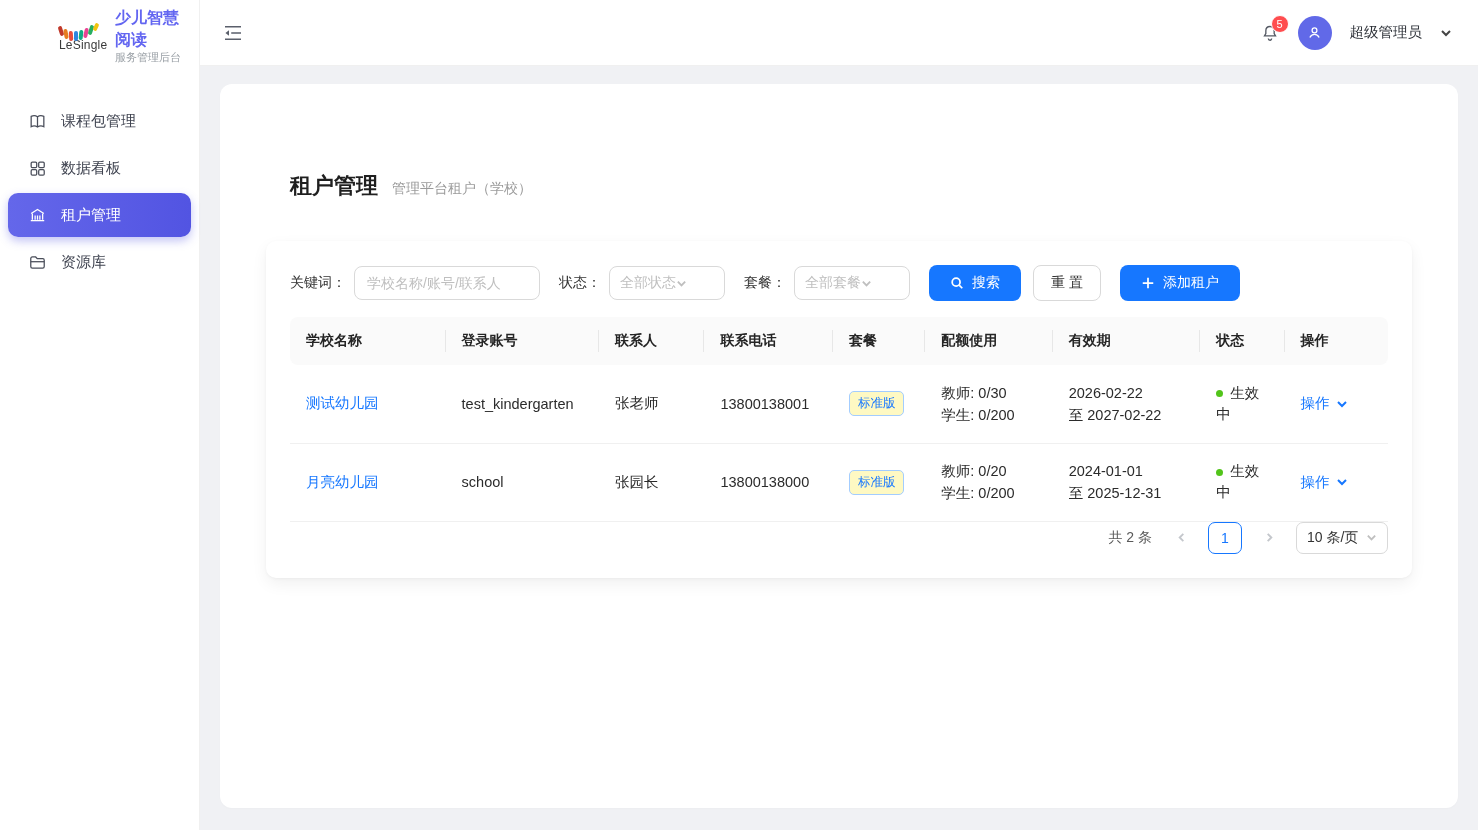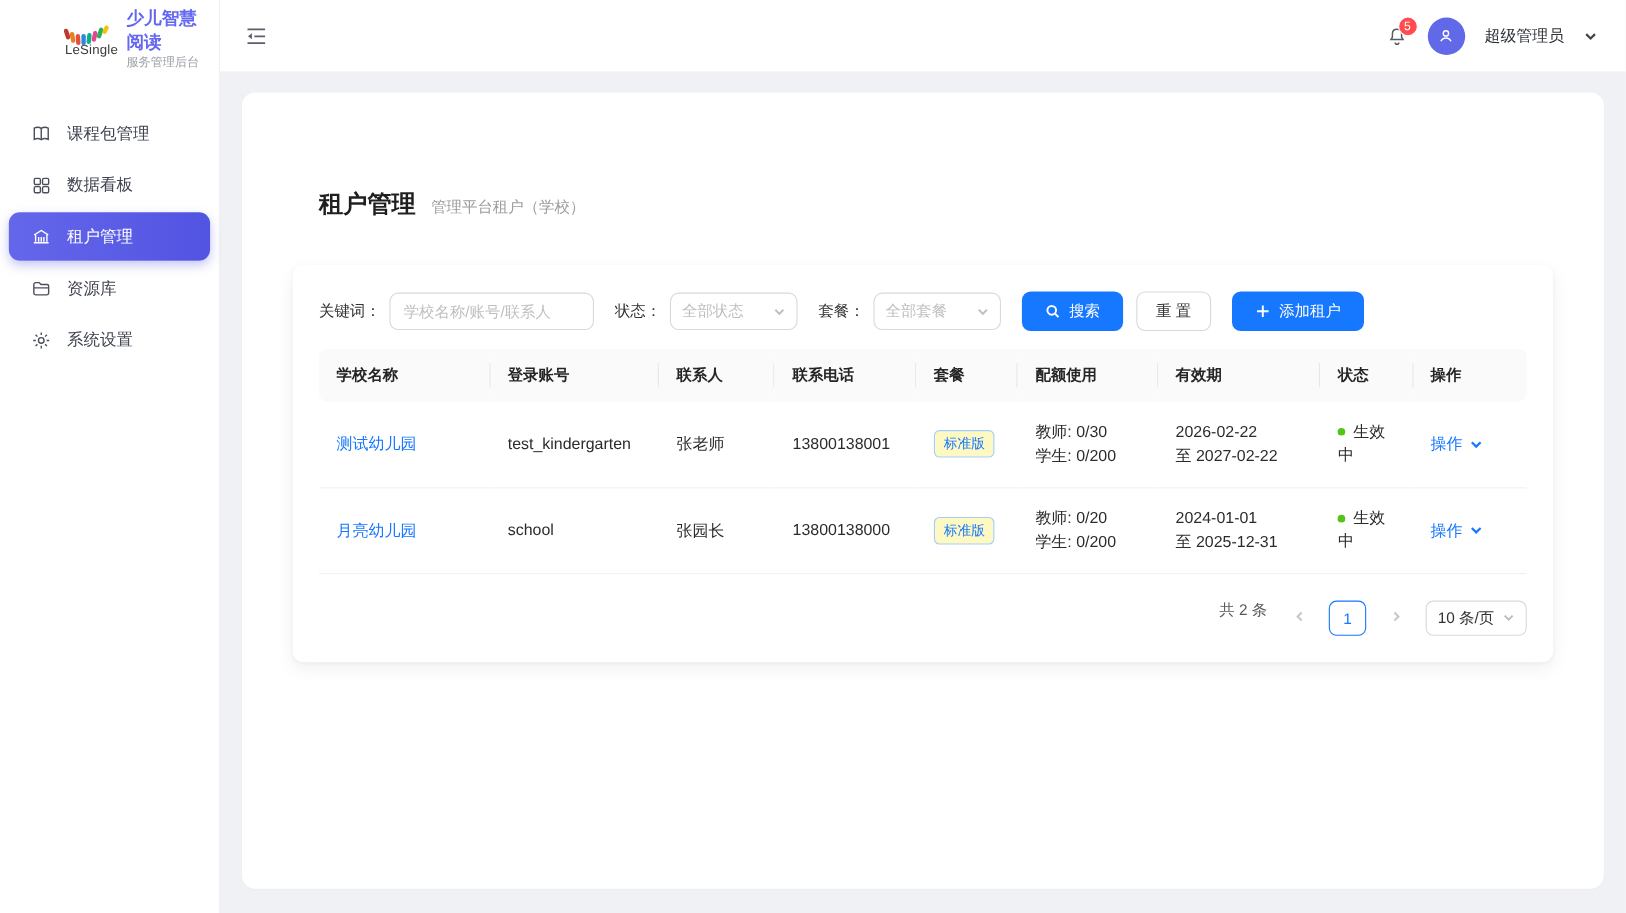--- a/index.html
+++ b/index.html
@@ -44,21 +44,21 @@
   .page-title { font-size:22px; font-weight:bold; color:#1f1f1f; }
   .page-sub { font-size:14px; color:#9b9b9b;margin-top:32px; }
 
   .panel { background:#fff; border-radius:10px; padding:24px; box-shadow:0 1px 3px rgba(0,0,0,.04), 0 6px 16px rgba(0,0,0,.06); }
 
   
   .filters { display:flex; align-items:center; margin-bottom:16px; }
   .f-label { font-size:14px; color:#333; margin-right:8px; white-space:nowrap; }
   .f-input { width:186px; height:34px; border:1px solid #d9d9d9; border-radius:8px; padding:0 12px; font-size:14px; color:#333; outline:none; font-family:inherit; }
   .f-input::placeholder { color:#bfbfbf; }
-  .f-select { width:116px; height:34px; border:1px solid #d9d9d9; border-radius:8px; padding:0 10px; display:flex; align-items:center; justify-content:space-between; color:#bfbfbf; cursor:pointer; background:#fff; }
+  .f-select { width:116px; height:34px; border:1px solid #d9d9d9; border-radius:8px; padding:0 10px; display:flex; align-items:center; justify-content:flex-start; color:#bfbfbf; cursor:pointer; background:#fff; }
   .f-select svg { width:11px; height:11px; stroke:#bfbfbf; stroke-width:2; fill:none; }
   .gap18 { width:19px; flex:none; }
   .btn { height:36px; border-radius:8px; display:inline-flex; align-items:center; justify-content:center; gap:8px; font-size:14px; cursor:pointer; border:none; font-family:inherit; }
   .btn svg { width:14px; height:14px; stroke:#fff; stroke-width:2; fill:none; }
   .btn-primary { background:#1677ff; color:#fff; padding:0 21px; }
   .btn-plain { background:#fff; color:#333; border:1px solid #d9d9d9; padding:0 17px; }
 
   
   table { width:100%; border-collapse:collapse; table-layout:fixed; }
   thead th { background:#fafafa; height:48px; text-align:left; font-size:14px; font-weight:bold; color:#252525; padding:0 16px; position:relative; }
@@ -68,21 +68,21 @@
   tbody td { height:78px; padding:8px 16px; border-bottom:1px solid #f0f0f0; font-size:14.5px; color:#2b2b2b; vertical-align:middle; }
   .link { color:#1677ff; cursor:pointer; }
   .plan-badge { display:inline-block; font-size:12.5px; color:#1677ff; background:#fef9c3; border:1px solid #a3cdff; border-radius:5px; padding:3px 8px; }
   .quota div, .valid div { line-height:22px; }
   .status-cell { line-height:21px; }
   .dot { display:inline-block; width:7px; height:7px; border-radius:50%; background:#52c41a; margin-right:7px; vertical-align:middle; }
   .op { color:#1677ff; cursor:pointer; display:inline-flex; align-items:center; gap:6px; }
   .op svg { width:12px; height:12px; stroke:#1677ff; stroke-width:2; fill:none; }
 
   
-  .pagination { display:flex; align-items:flex-start; justify-content:flex-end; gap:14px; margin-top:24px; }
+  .pagination { display:flex; align-items:center; justify-content:flex-end; gap:14px; }
   .total-text { color:#595959; margin-right:2px; }
   .pg-arrow { width:26px; height:30px; display:flex; align-items:center; justify-content:center; cursor:pointer; }
   .pg-arrow svg { width:11px; height:11px; stroke:#c4c7cc; stroke-width:2; fill:none; }
   .pg-num { width:34px; height:32px; border:1px solid #1677ff; color:#1677ff; border-radius:7px; display:flex; align-items:center; justify-content:center; font-size:14px; cursor:pointer; background:#fff; }
   .pg-size { width:92px; height:32px; border:1px solid #d9d9d9; border-radius:7px; display:flex; align-items:center; justify-content:space-between; padding:0 10px; color:#333; cursor:pointer; background:#fff; }
   .pg-size svg { width:11px; height:11px; stroke:#bfbfbf; stroke-width:2; fill:none; }
 
   
   col.c0{width:155px} col.c1{width:153px} col.c2{width:105px} col.c3{width:128px}
   col.c4{width:92px} col.c5{width:127px} col.c6{width:147px} col.c7{width:84px} col.c8{width:103px}
@@ -138,27 +138,20 @@
             <path d="M3.5 18.5h17"></path>
           </svg>
         <span>租户管理</span>
       </div>
       <div class="menu-item">
         <svg viewBox="0 0 24 24">
             <path d="M3.5 7a2 2 0 0 1 2-2h4.2l2 2.2h7a1.8 1.8 0 0 1 1.8 1.8v8a2 2 0 0 1-2 2h-13a2 2 0 0 1-2-2z"></path>
             <path d="M3.5 11h17"></path>
           </svg>
         <span>资源库</span>
-      </div>
-      <div class="menu-item">
-        <svg viewBox="0 0 24 24">
-            <circle cx="12" cy="12" r="3.2"></circle>
-            <path d="M12 2.8v3M12 18.2v3M2.8 12h3M18.2 12h3M5.5 5.5l2.1 2.1M16.4 16.4l2.1 2.1M18.5 5.5l-2.1 2.1M7.6 16.4l-2.1 2.1"></path>
-          </svg>
-        <span>系统设置</span>
       </div>
     </nav>
   </aside>
 
   <header class="header">
     <div class="fold-btn">
       <svg viewBox="0 0 20 18">
         <path d="M1 2h18M8 9h11M1 16h18" fill="none"></path>
         <path d="M5.5 6 1.5 9l4 3z" stroke="none"></path>
       </svg>

